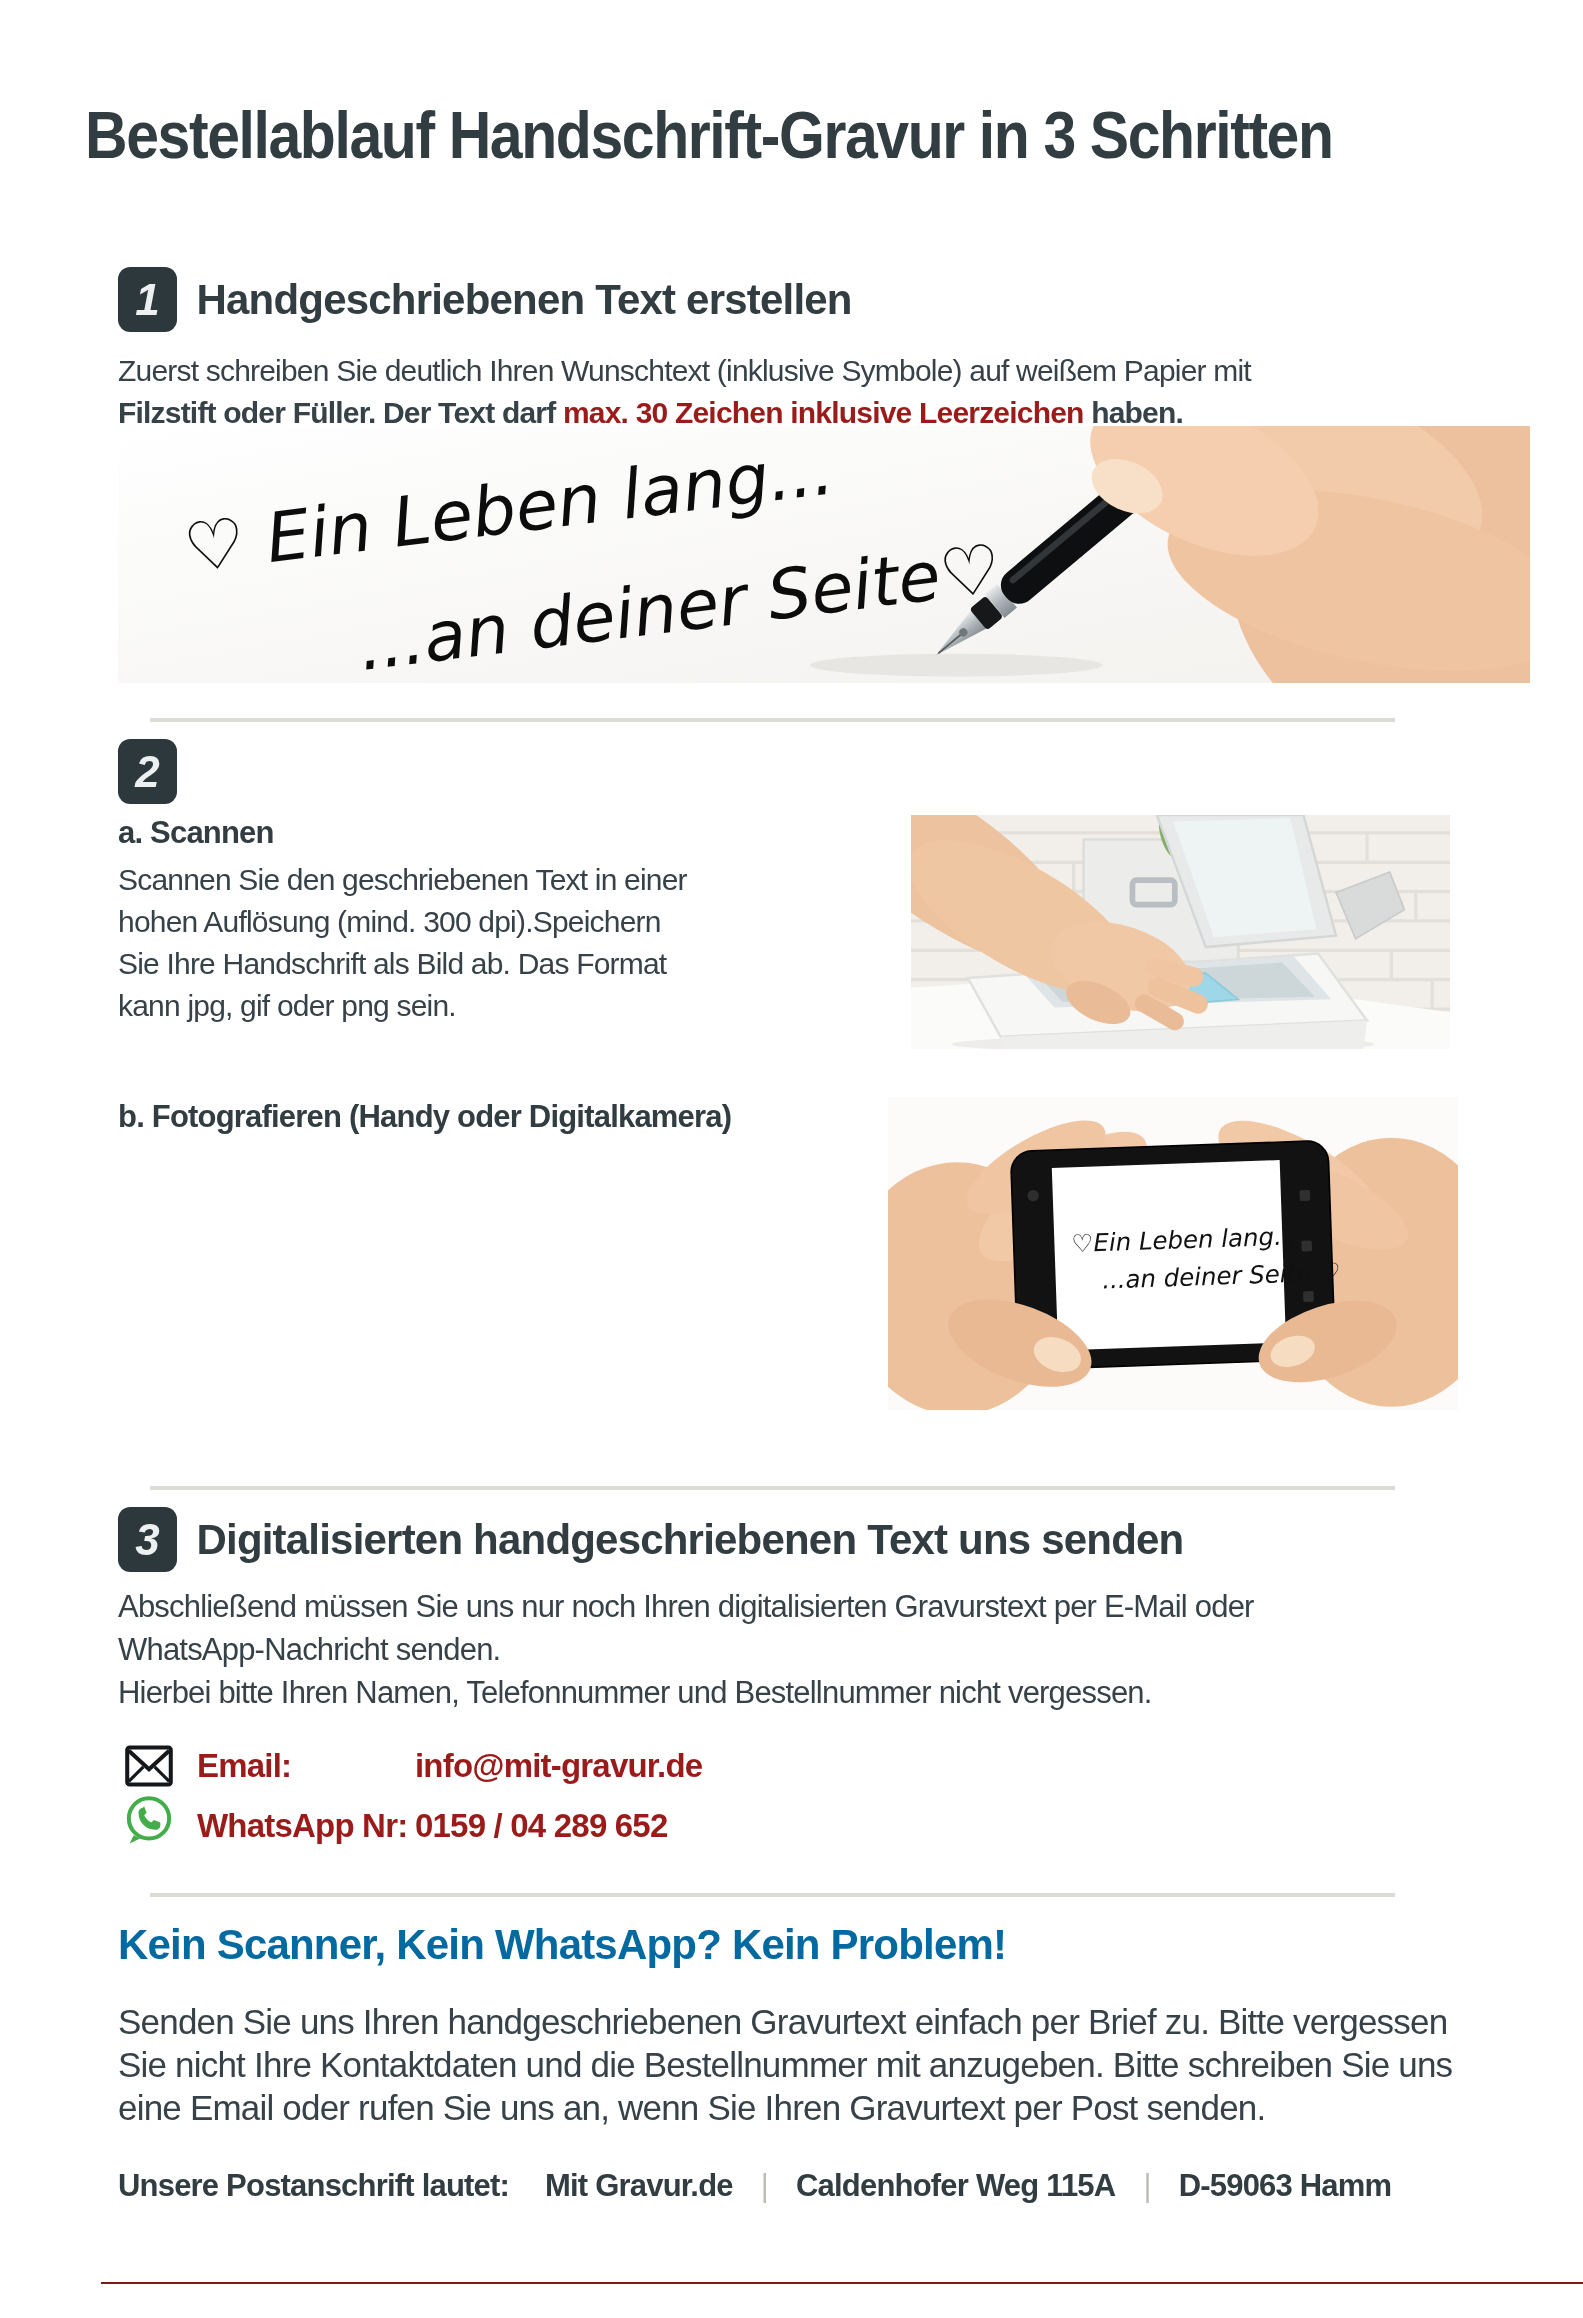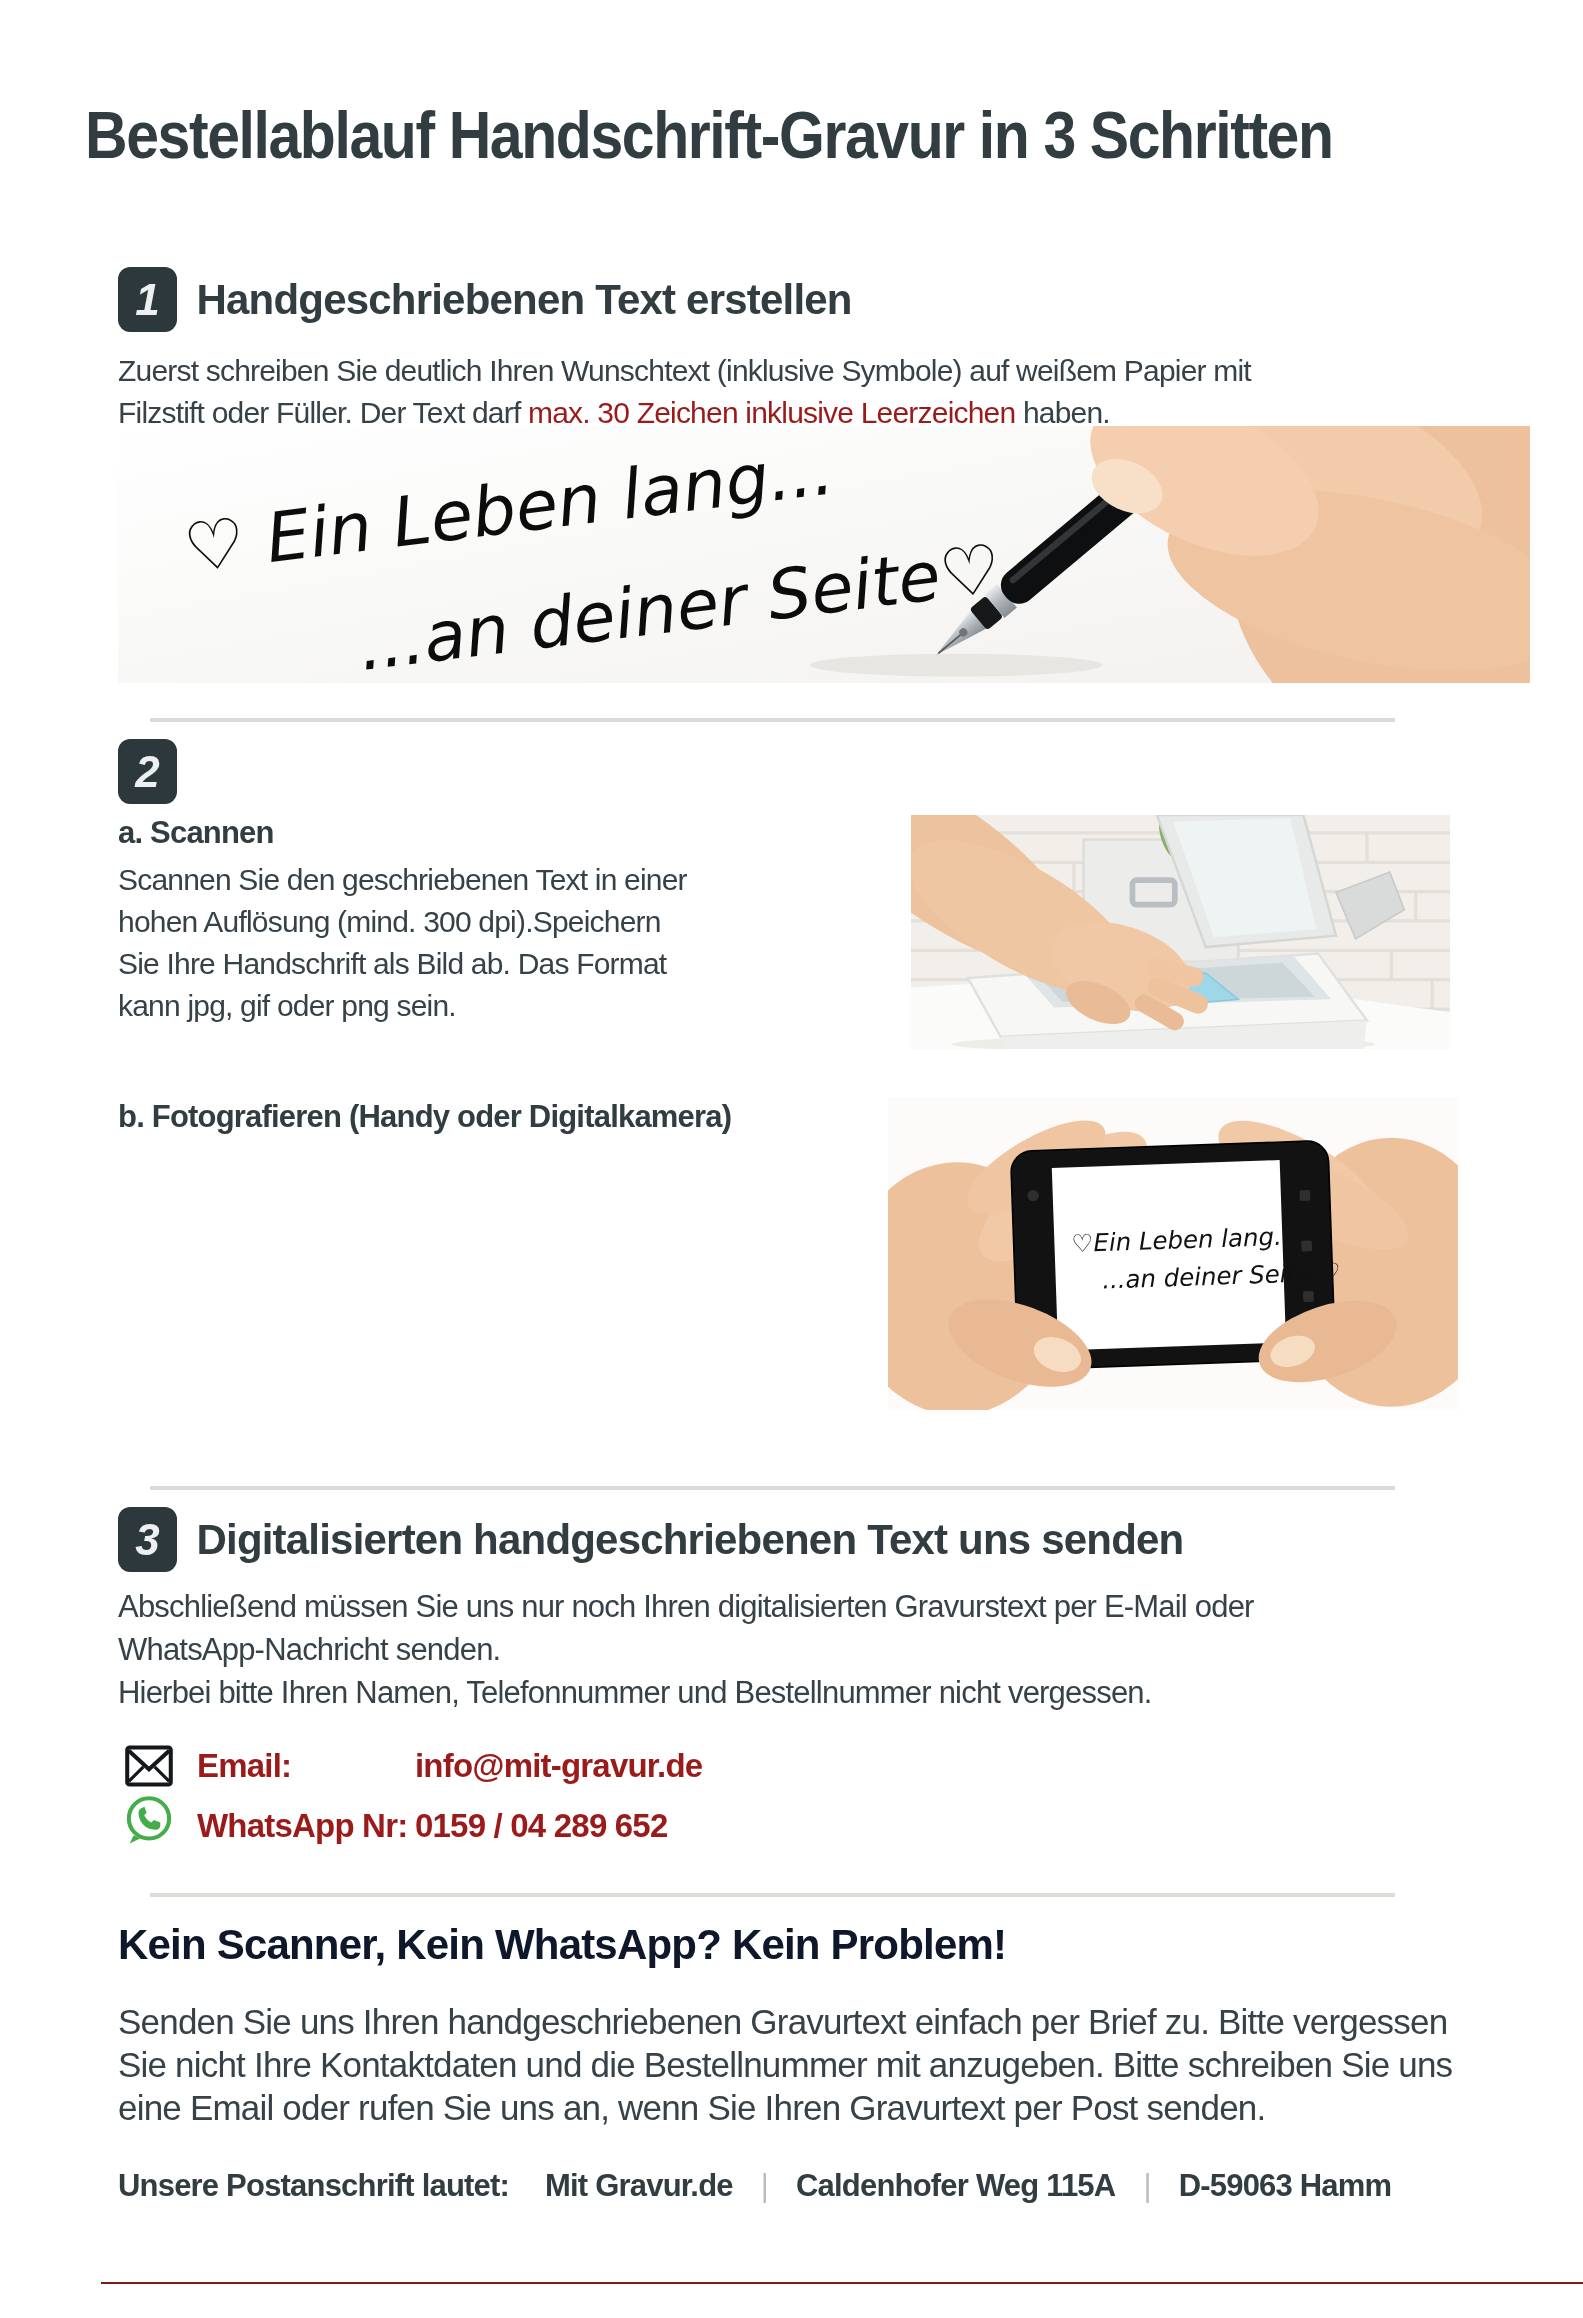--- a/index.html
+++ b/index.html
@@ -25,21 +25,21 @@
   .divider{position:absolute;left:126px;width:1245px;height:4.1px;background:#dcdbd5;}
 
   .photo{position:absolute;overflow:hidden;}
 
   .contact{position:absolute;left:100px;display:flex;align-items:center;}
   .contact .lbl{display:inline-block;width:218px;margin-left:23px;font-size:33px;
                 font-weight:bold;letter-spacing:-0.8px;color:#9b1b1b;}
   .contact .val{font-size:33px;font-weight:bold;letter-spacing:-0.8px;color:#9b1b1b;white-space:nowrap;}
 
   .ks-heading{position:absolute;left:94px;top:1921px;font-size:42px;font-weight:bold;
-              letter-spacing:-0.8px;white-space:nowrap;color:#0f172a;}
+              letter-spacing:-0.8px;white-space:nowrap;color:#0369a1;}
 
   .address{position:absolute;left:94px;top:2168px;display:flex;align-items:baseline;
            font-size:31px;font-weight:bold;letter-spacing:-0.8px;color:#323d42;white-space:nowrap;}
   .address .sep{color:#bdbdb8;font-weight:normal;margin:0 28px;}
   .address .lbl{margin-right:36px;}
 
   .footer-bar{position:absolute;left:77px;top:2282px;width:1506px;height:34px;background:#7c1b13;}
 
   .hw-text{font-family:"DejaVu Sans",sans-serif;font-style:italic;}
 </style>
@@ -50,21 +50,21 @@
 
   <div class="title">Bestellablauf Handschrift-Gravur in 3 Schritten</div>
 
   <div class="steprow" style="top:267px;">
     <div class="badge">1</div>
     <div class="h2 fs52">Handgeschriebenen Text erstellen</div>
   </div>
 
   <div class="body" style="left:94px;top:350px;">
     <div style="white-space:nowrap;">Zuerst schreiben Sie deutlich Ihren Wunschtext (inklusive Symbole) auf weißem Papier mit</div>
-    <div style="white-space:nowrap;"><span>Filzstift oder Füller. Der Text darf </span><span class="red">max. 30 Zeichen inklusive Leerzeichen</span><span> haben.</span></div>
+    <div style="white-space:nowrap;font-weight:bold;"><span>Filzstift oder Füller. Der Text darf </span><span class="red">max. 30 Zeichen inklusive Leerzeichen</span><span> haben.</span></div>
   </div>
 
   <div class="photo" style="left:94px;top:426px;width:1412px;height:257px;">
     <svg width="1412" height="257" viewBox="0 0 1735 316" preserveAspectRatio="none">
       <defs>
         <linearGradient id="pg" x1="0" y1="0" x2="1" y2="1">
           <stop offset="0" stop-color="#ffffff"></stop>
             <stop offset="1" stop-color="#f2f1ee"></stop>
         </linearGradient>
         <linearGradient id="silver" x1="0" y1="0" x2="1" y2="0">

